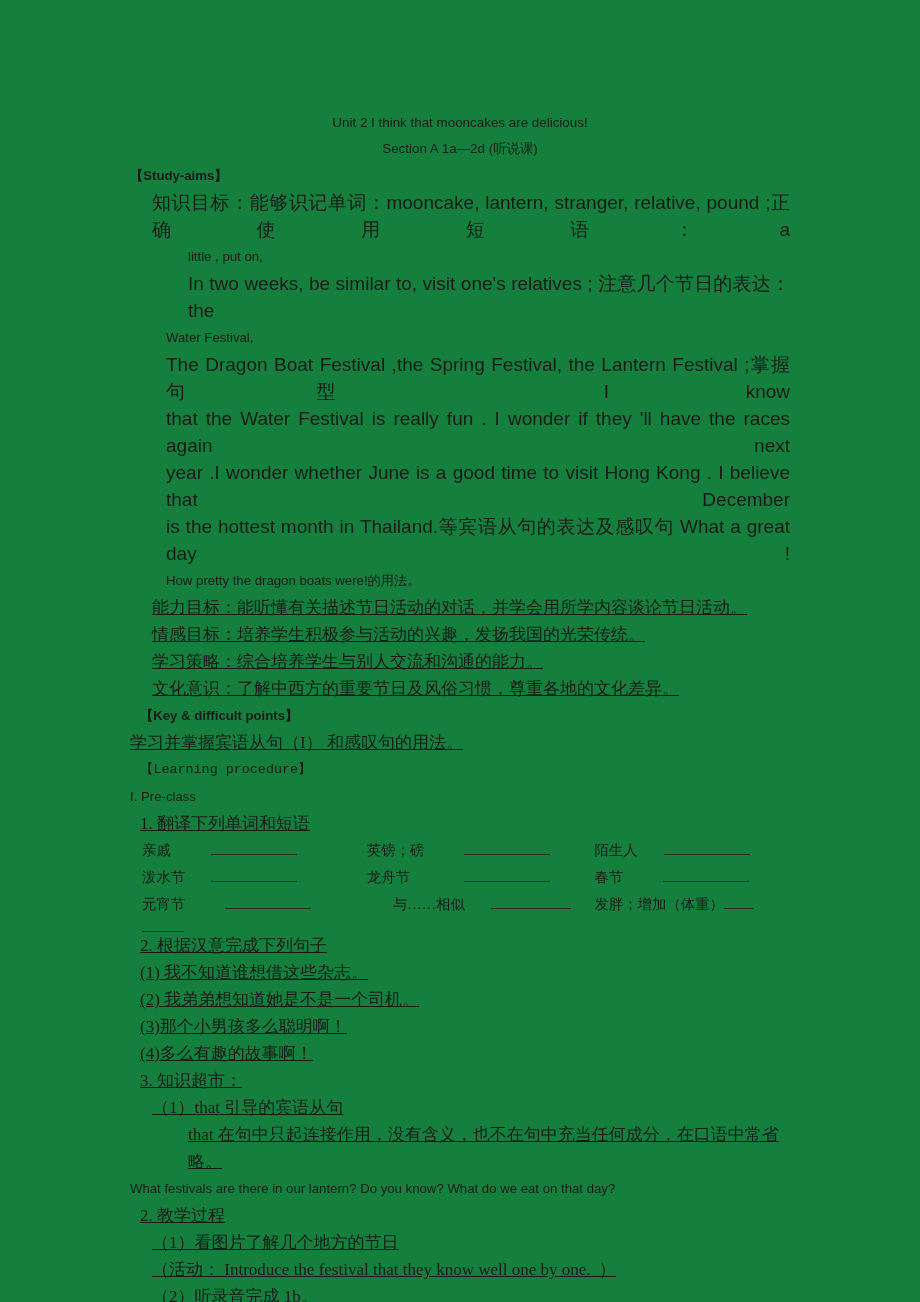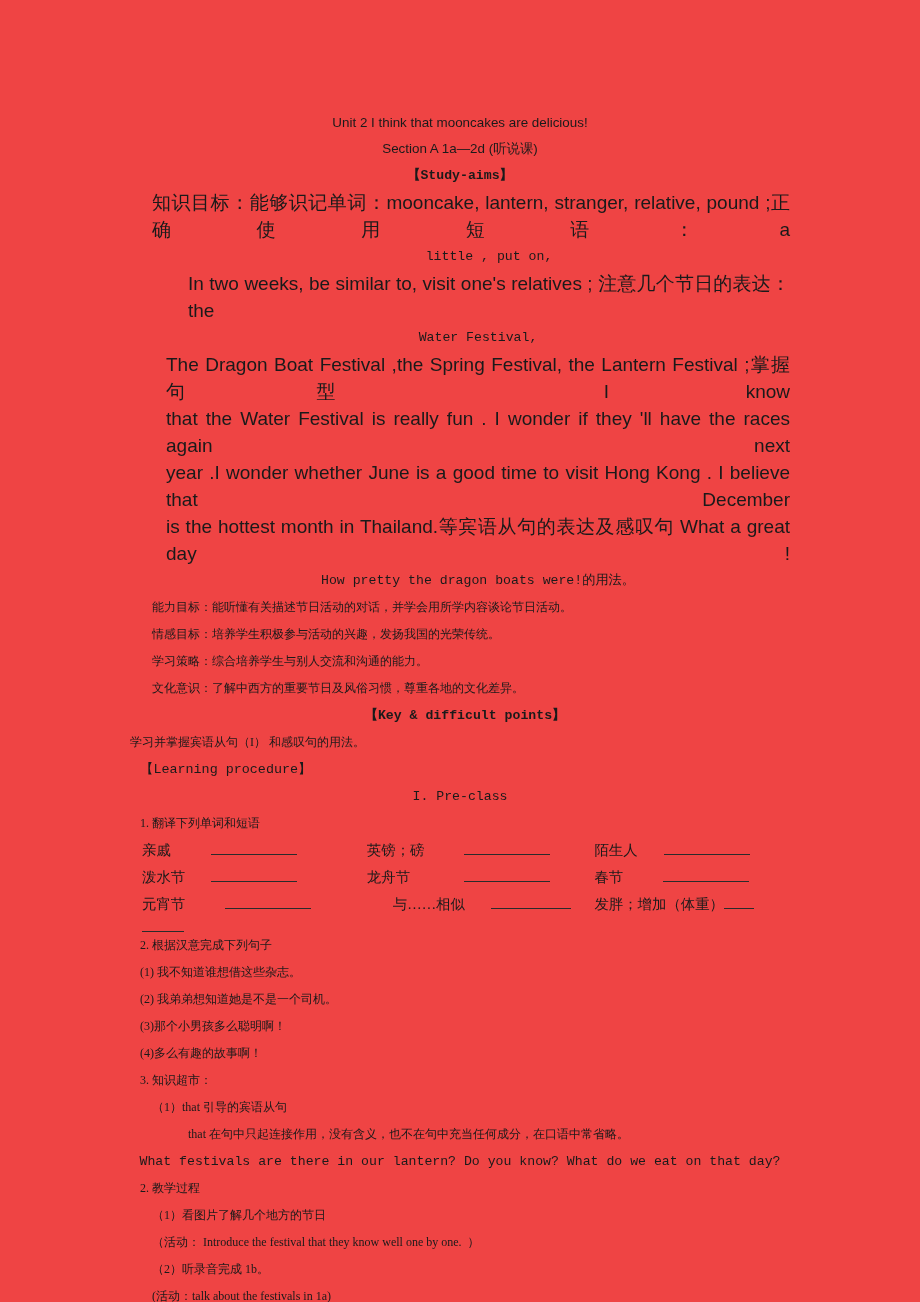--- a/index.html
+++ b/index.html
@@ -4,44 +4,44 @@
 <style>
   html, body {
     margin: 0;
     padding: 0;
     background: #ffffff;
   }
   .page {
     position: relative;
     width: 920px;
     height: 1302px;
-    background: #ef4444;
+    background: #15803d;
     overflow: hidden;
     color: #1a1a1a;
   }
   .body-wrap {
     position: absolute;
     left: 130px;
     top: 110px;
     width: 660px;
   }
 
   
   .ln {
-    font-family: Liberation Mono, monospace;
+    font-family: Liberation Sans, sans-serif;
     font-size: 13.2px;
     line-height: 27px;
     white-space: pre-wrap;
-    text-align: center;
   }
   .serif {
     font-family: "Liberation Serif", serif;
-    font-size: 12px;
+    font-size: 17px;
     line-height: 27px;
     white-space: pre-wrap;
+    text-decoration: underline;
   }
   .mono {
     font-family: "Liberation Mono", monospace;
     font-size: 13.4px;
     line-height: 27px;
     font-weight: normal;
     white-space: pre-wrap;
   }
   .bold { font-weight: bold; }
 

